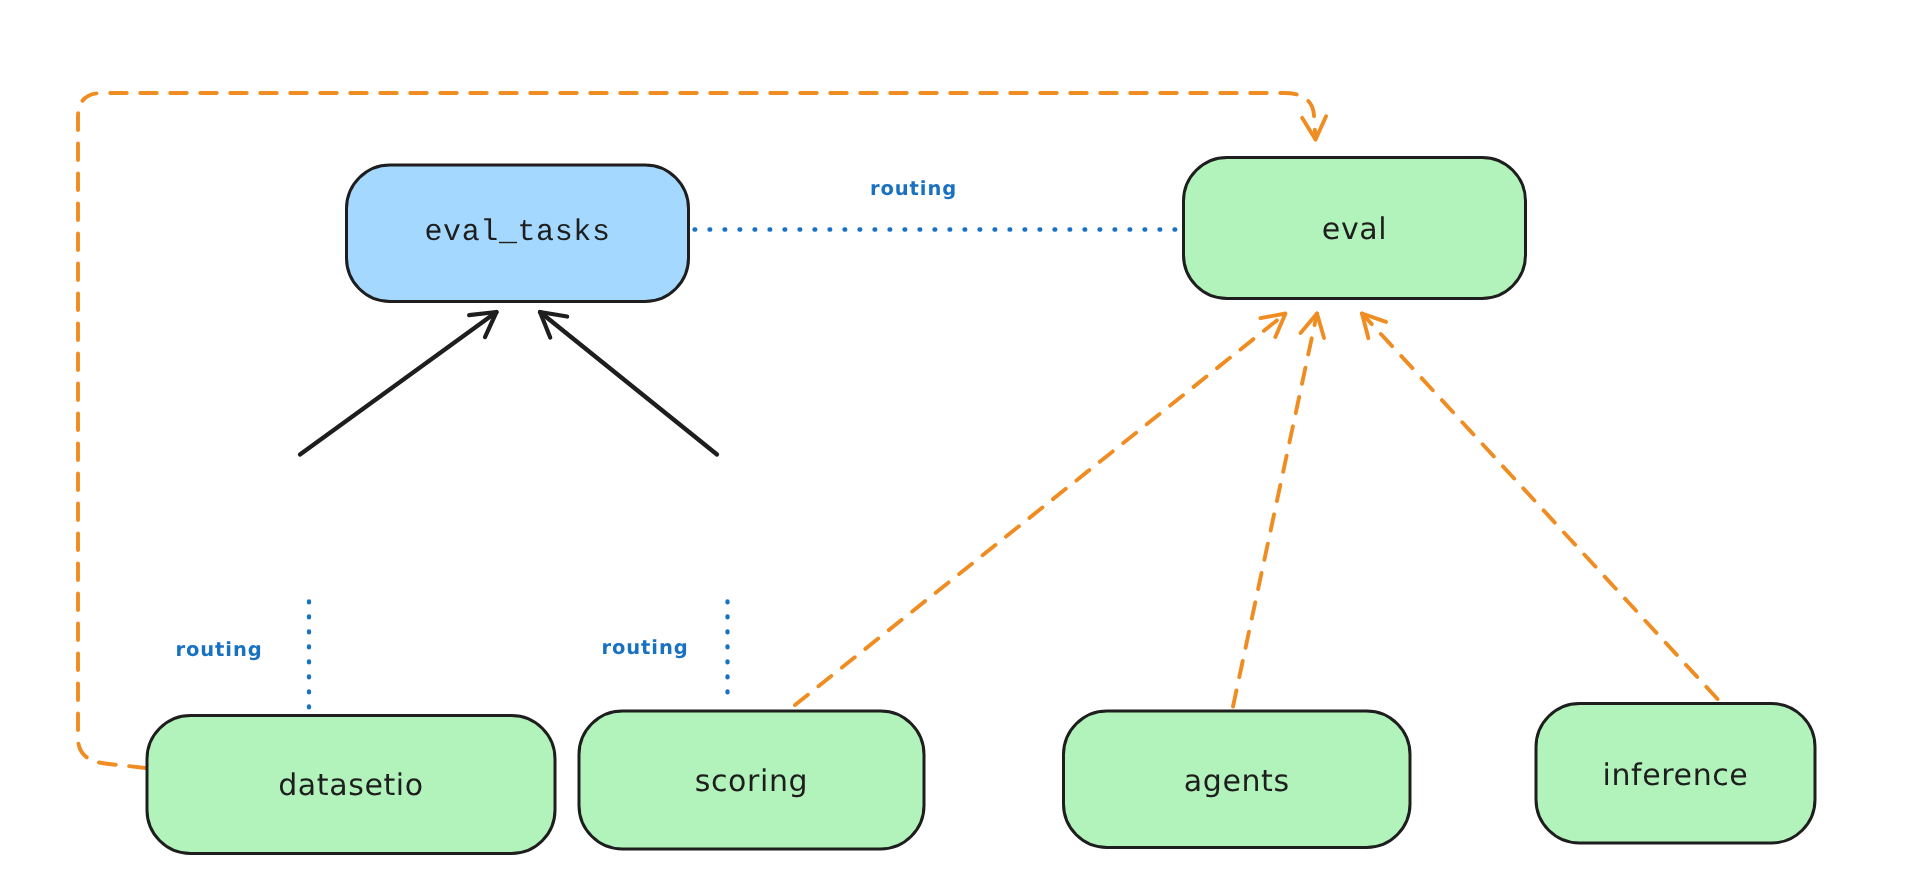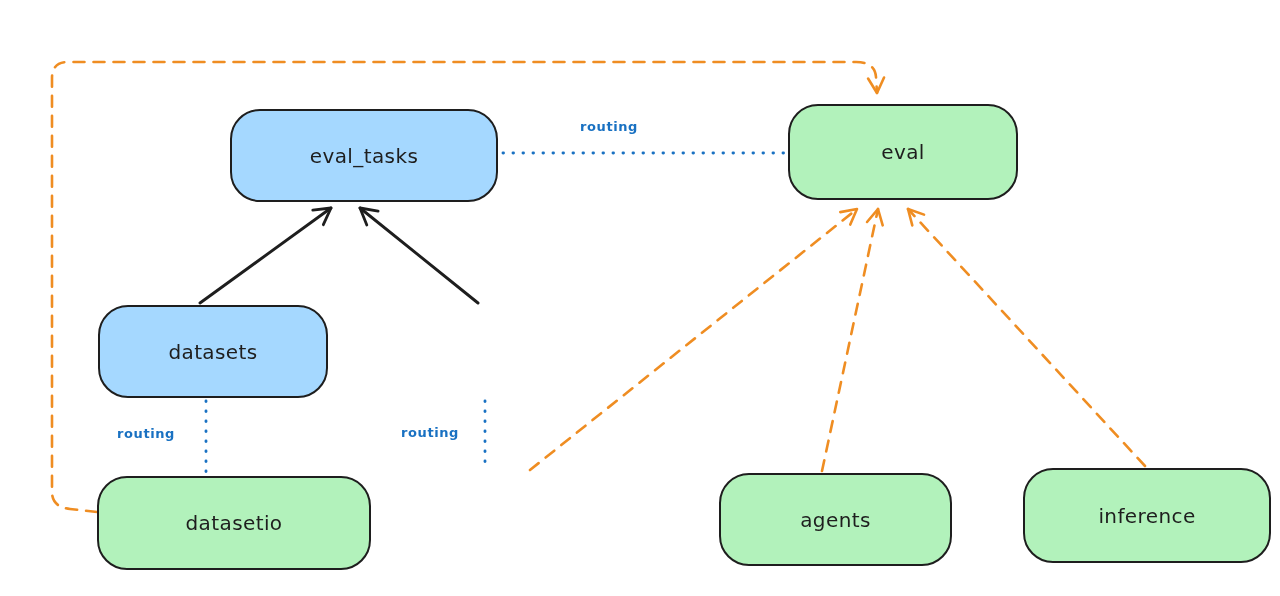--- a/index.html
+++ b/index.html
@@ -23,28 +23,28 @@
   .node.blue{background:#a5d8ff;}
   .node.green{background:#b2f2bb;}
   .edge-label{
     position:absolute;
     color:#1971c2;
     font-size:13px;
     font-weight:700;
     letter-spacing:0.6px;
   }
   
-  #n-eval-tasks        {left:230px; top:109px; width:268px; height:93px;}
+  #n-eval-tasks        {left:230px; top:109px; width:230px; height:93px;font-family:Liberation Mono, monospace;}
   #n-eval              {left:788px; top:104px; width:230px; height:96px;justify-content:center;}
   #n-datasets          {left:98px;  top:305px; width:230px; height:93px;}
   #n-scoring-functions {left:380px; top:305px; width:234px; height:93px;}
   #n-datasetio         {left:97px;  top:476px; width:274px; height:94px;}
   #n-scoring           {left:385px; top:473px; width:232px; height:94px;}
-  #n-agents            {left:708px; top:473px; width:233px; height:93px;margin-left:11px;}
-  #n-inference         {left:1023px;top:468px; width:248px; height:95px;}
+  #n-agents            {left:708px; top:473px; width:233px; height:93px;}
+  #n-inference         {left:1023px;top:468px; width:188px; height:95px;}
   #lbl-routing-top      {left:580px; top:119px;}
   #lbl-routing-datasets {left:117px; top:426px;}
   #lbl-routing-scoring  {left:401px; top:425px;}
 </style>
 </head>
 <body>
 
 <div id="canvas">
 
   <svg class="edges" viewBox="0 0 1280 596" xmlns="http://www.w3.org/2000/svg">
@@ -70,25 +70,25 @@
     <path d="M822,471 L878,209" fill="none" stroke="#ef8d22" stroke-width="2.6" stroke-linecap="round" stroke-dasharray="11 9" marker-end="url(#arrow-orange)"></path>
     <path d="M1145,466 L908,209" fill="none" stroke="#ef8d22" stroke-width="2.6" stroke-linecap="round" stroke-dasharray="11 9" marker-end="url(#arrow-orange)"></path>
   </svg>
 
   <div id="n-eval-tasks" class="node blue">
     <span>eval_tasks</span>
   </div>
   <div id="n-eval" class="node green">
     <span>eval</span>
   </div>
-  <div id="n-datasets" class="node blue">
-    <span>datasets</span>
-  </div>
   <div id="n-datasetio" class="node green">
     <span>datasetio</span>
+  </div>
+  <div id="n-scoring" class="node green">
+    <span>scoring</span>
   </div>
   <div id="n-agents" class="node green">
     <span>agents</span>
   </div>
   <div id="n-inference" class="node green">
     <span>inference</span>
   </div>
 
   <div id="lbl-routing-top" class="edge-label">routing</div>
   <div id="lbl-routing-datasets" class="edge-label">routing</div>

